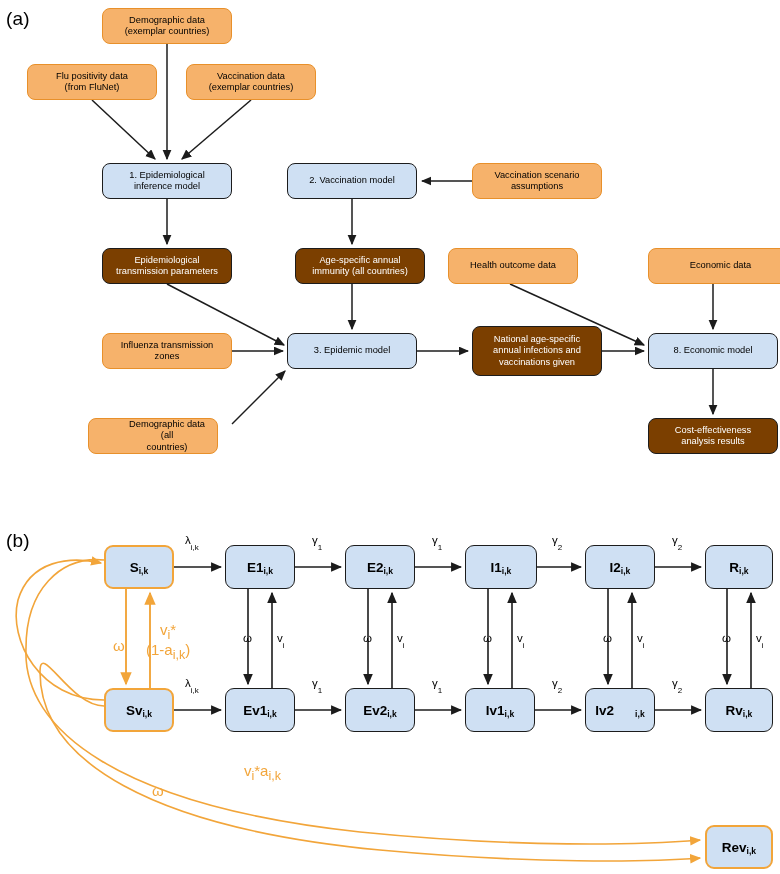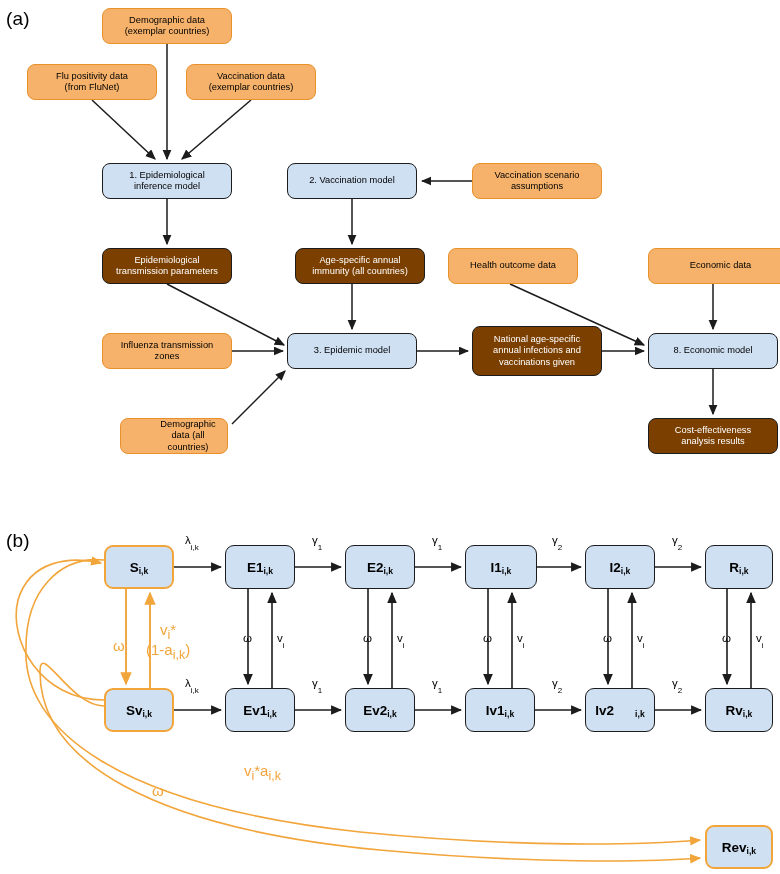--- a/index.html
+++ b/index.html
@@ -186,21 +186,21 @@
 immunity (all countries)</div>
       <div class="node node-a n-orange" style="left: 448px; top: 248px; width: 130px; height: 36px;">Health outcome data</div>
       <div class="node node-a n-orange" style="left: 648px; top: 248px; width: 145px; height: 36px;">Economic data</div>
       <div class="node node-a n-orange" style="left: 102px; top: 333px; width: 130px; height: 36px;">Influenza transmission
 zones</div>
       <div class="node node-a n-blue" style="left: 287px; top: 333px; width: 130px; height: 36px;">3. Epidemic model</div>
       <div class="node node-a n-brown" style="left: 472px; top: 326px; width: 130px; height: 50px;">National age-specific
 annual infections and
 vaccinations given</div>
       <div class="node node-a n-blue" style="left: 648px; top: 333px; width: 130px; height: 36px;">8. Economic model</div>
-      <div class="node node-a n-orange" style="left: 120px; top: 418px; width: 108px; height: 36px; padding-left: 33px;">Demographic data (all
+      <div class="node node-a n-orange" style="left: 88px; top: 418px; width: 130px; height: 36px; padding-left: 33px;">Demographic data (all
 countries)</div>
       <div class="node node-a n-brown" style="left: 648px; top: 418px; width: 130px; height: 36px;">Cost-effectiveness
 analysis results</div>
     </div>
 
   <svg class="overlay" viewBox="0 0 780 874">
 
     <g stroke="#1c1c1c" stroke-width="1.6" fill="none" marker-end="url(#ah-blk)">
 
       <path d="M174,567 L221,567"></path>

